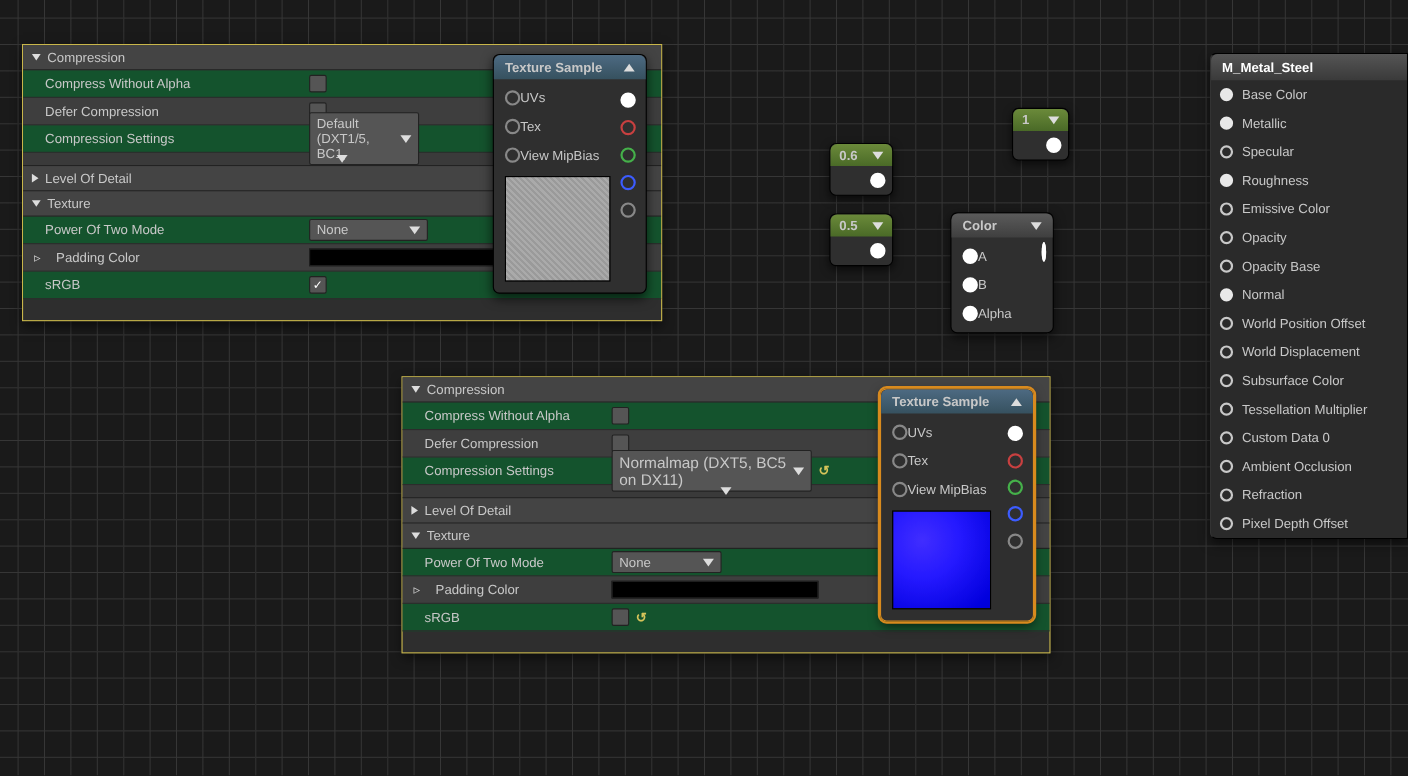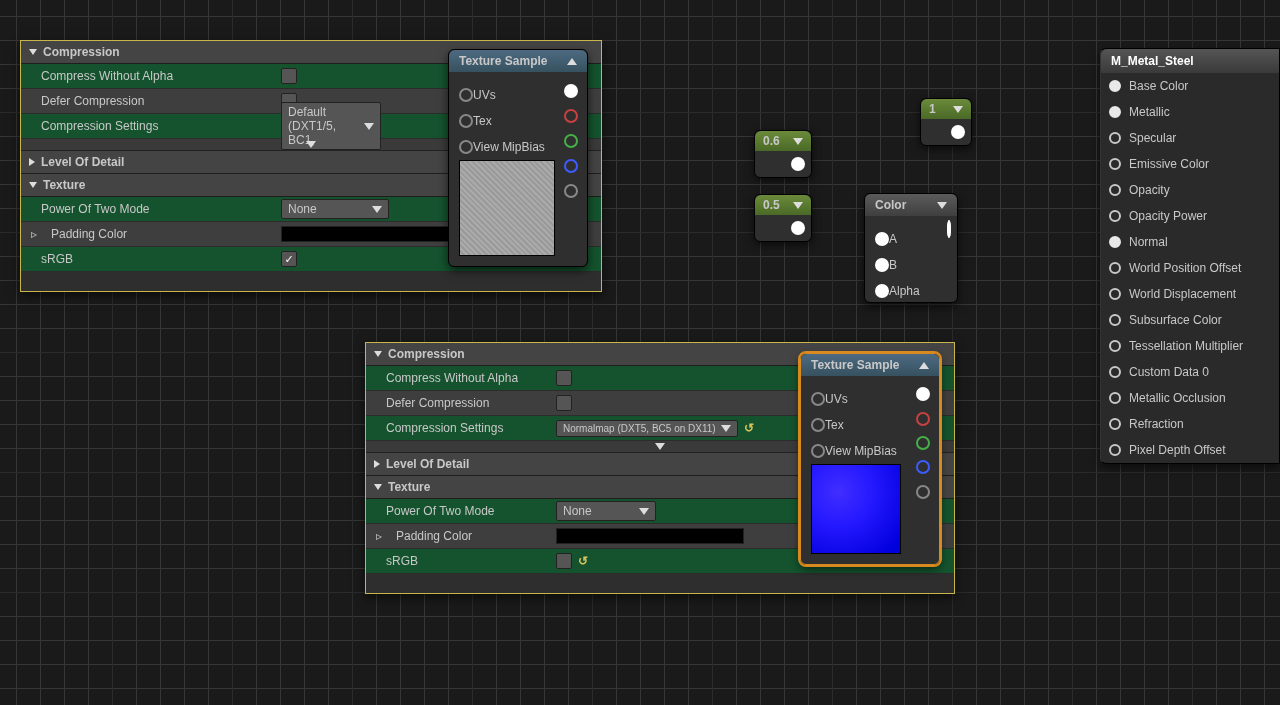--- a/index.html
+++ b/index.html
@@ -12,37 +12,37 @@
  linear-gradient(90deg,#363636 1px,transparent 1px);
  background-size:120px 120px,120px 120px,24px 24px,24px 24px;
  background-position:-8px -8px,-8px -8px,-8px -8px,-8px -8px}
 .wire{position:absolute;inset:0;pointer-events:none}
 .wire path{fill:none;stroke:#d0d0d0;stroke-width:2;opacity:.78}
 .node{position:absolute;background:#2f2f2f;border:1px solid #000;border-radius:6px;box-shadow:0 4px 10px rgba(0,0,0,.6)}
 .node.sel{outline:2px solid #d88a1e;border-color:#d88a1e}
 .node .title{background:linear-gradient(#4d6a82,#36515f);padding:4px 10px;border-radius:6px 6px 0 0;display:flex;align-items:center;justify-content:space-between;color:#fff;font-weight:600}
 .node .title.dark{background:linear-gradient(#5b5b5b,#3f3f3f)}
 .node .body{padding:4px 0}
-.row{display:flex;align-items:flex-end;height:26px;padding:0 10px;position:relative}
+.row{display:flex;align-items:center;height:26px;padding:0 10px;position:relative}
 .ring{width:14px;height:14px;border-radius:50%;border:2px solid #888}
 .ring.red{border-color:#c84040}
 .ring.green{border-color:#45b04a}
 .ring.blue{border-color:#3c5cff}
 .ring.gray{border-color:#888}
 .ring.white{background:#fff;border-color:#fff}
 .outcol{position:absolute;right:6px;top:0;bottom:0;width:20px;display:flex;flex-direction:column;justify-content:space-around;align-items:center;padding:4px 0}
 .tex-prev{margin:6px 10px;width:96px;height:96px;border:1px solid #000}
 .const{position:absolute;background:#2f2f2f;border:1px solid #000;border-radius:6px;box-shadow:0 3px 8px rgba(0,0,0,.6);width:58px}
 .const .val{background:linear-gradient(#6b8a3a,#4a6a27);padding:3px 8px;border-radius:6px 6px 0 0;display:flex;align-items:center;justify-content:space-between;color:#fff;font-weight:700}
 .const .pinrow{height:26px;display:flex;align-items:center;justify-content:flex-end;padding:0 6px}
 .tri{width:0;height:0;border-left:5px solid transparent;border-right:5px solid transparent;border-top:7px solid #ddd}
 .tri.up{border-top:none;border-bottom:7px solid #ddd}
 
 .details{position:absolute;border:1px solid #c8b64a;background:#2e2e2e;box-shadow:0 4px 10px rgba(0,0,0,.55)}
-.det-sec{background:#444;padding:4px 8px;display:flex;align-items:center;border-bottom:1px solid #1e1e1e;font-weight:700;color:#e8e8e8}
+.det-sec{background:#444;padding:4px 8px;display:flex;align-items:center;border-bottom:1px solid #1e1e1e;font-weight:400;color:#e8e8e8}
 .det-sec .arr{width:0;height:0;border-top:4px solid transparent;border-bottom:4px solid transparent;border-left:6px solid #ddd;margin-right:6px}
 .det-sec.open .arr{border-left:4px solid transparent;border-right:4px solid transparent;border-top:6px solid #ddd;border-bottom:none}
 .det-row{display:flex;align-items:center;height:25px;padding:0 10px;background:#14532d;border-bottom:1px solid #2c2c2c}
 .det-row.alt{background:#3e3e3e}
 .det-row .lab{width:250px;padding-left:10px}
 .det-chk{width:16px;height:16px;background:#555;border:1px solid #222;border-radius:2px;display:flex;align-items:center;justify-content:center}
 .det-chk.ck::after{content:"✓";color:#fff;font-size:11px}
 .det-sel{background:#555;border:1px solid #222;border-radius:2px;padding:2px 6px;width:120px;display:flex;align-items:center;justify-content:space-between}
 .det-color{width:188px;height:16px;background:#000;border:1px solid #222}
 .resetbtn{margin-left:6px;color:#d6c45a;font-weight:700}
@@ -213,21 +213,21 @@
       <span class="lab" style="width:180px">Compress Without Alpha</span>
       <span class="det-chk"></span>
     </div>
   <div class="det-row alt">
       <span class="lab" style="width:180px">Defer Compression</span>
       <span class="det-chk"></span>
     </div>
   <div class="det-row">
       <span class="lab" style="width:180px">Compression Settings</span>
       <span class="det-sel" style="width:182px">
-        <span style="font-size:10px">Normalmap (DXT5, BC5 on DX11)</span>
+        <span style="font-size:14px">Normalmap (DXT5, BC5 on DX11)</span>
         <span class="tri"></span>
       </span>
       <span class="resetbtn">↺</span>
     </div>
   <div class="expand-bar">
       <span class="tri"></span>
     </div>
   <div class="det-sec">
       <span class="arr"></span>
       <span>Level Of Detail</span>
@@ -292,30 +292,34 @@
     </div>
   <div class="matrow">
       <span class="p on"></span>
       <span>Metallic</span>
     </div>
   <div class="matrow">
       <span class="p"></span>
       <span>Specular</span>
     </div>
   <div class="matrow">
+      <span class="p on"></span>
+      <span>Roughness</span>
+    </div>
+  <div class="matrow">
       <span class="p"></span>
       <span>Emissive Color</span>
     </div>
   <div class="matrow dis">
       <span class="p"></span>
       <span>Opacity</span>
     </div>
   <div class="matrow dis">
       <span class="p"></span>
-      <span>Opacity Power</span>
+      <span>Opacity Base</span>
     </div>
   <div class="matrow">
       <span class="p on"></span>
       <span>Normal</span>
     </div>
   <div class="matrow">
       <span class="p"></span>
       <span>World Position Offset</span>
     </div>
   <div class="matrow dis">
@@ -329,21 +333,21 @@
   <div class="matrow dis">
       <span class="p"></span>
       <span>Tessellation Multiplier</span>
     </div>
   <div class="matrow dis">
       <span class="p"></span>
       <span>Custom Data 0</span>
     </div>
   <div class="matrow">
       <span class="p"></span>
-      <span>Metallic Occlusion</span>
+      <span>Ambient Occlusion</span>
     </div>
   <div class="matrow dis">
       <span class="p"></span>
       <span>Refraction</span>
     </div>
   <div class="matrow">
       <span class="p"></span>
       <span>Pixel Depth Offset</span>
     </div>
 </div>

